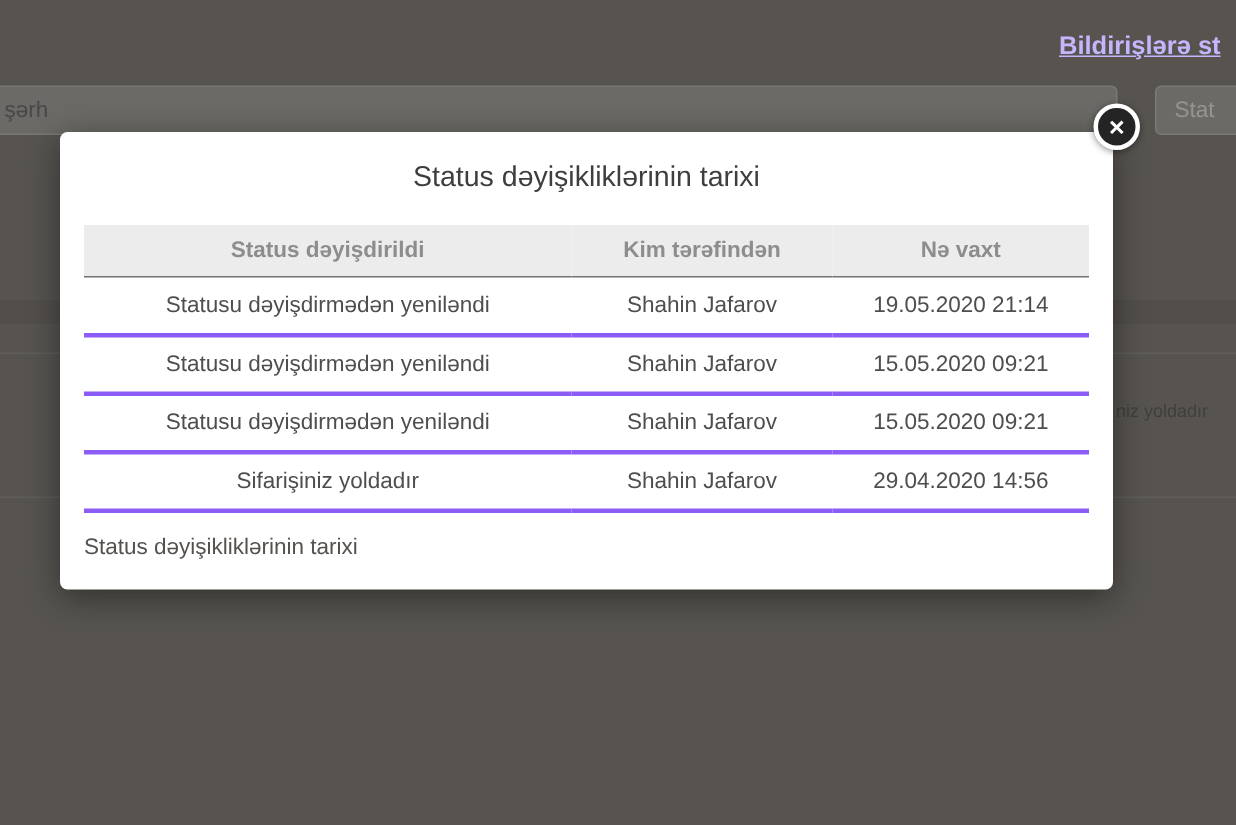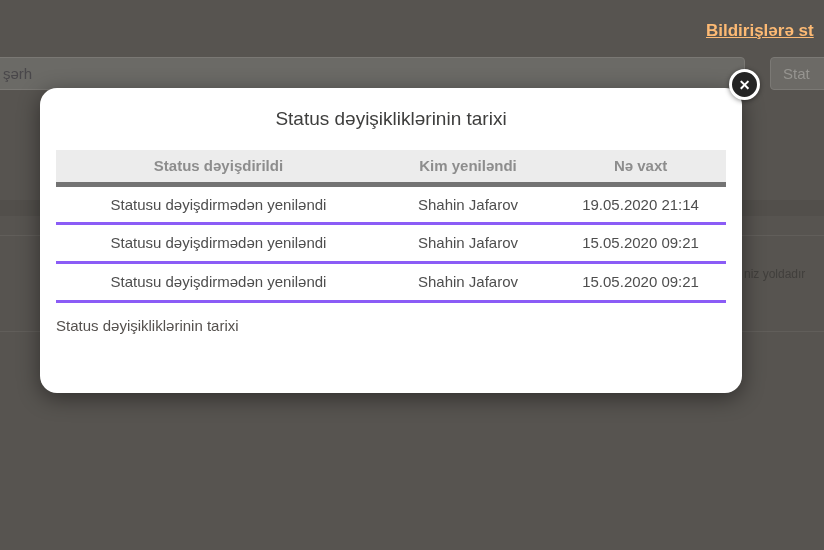--- a/index.html
+++ b/index.html
@@ -13,21 +13,21 @@
 
   
   .bg-link {
     position: absolute;
     top: 21px;
     left: 706px;
     white-space: nowrap;
     font-size: 17px;
     font-weight: bold;
     text-decoration: underline;
-    color: #fdba74;
+    color: #c4b5fd;
   }
   .bg-comment-input {
     position: absolute;
     top: 57px;
     left: -6px;
     width: 751px;
     height: 33px;
     background: #6b6a66;
     border: 1px solid #7a7874;
     border-radius: 4px;
@@ -75,21 +75,21 @@
   }
 
   
   .modal {
     position: absolute;
     top: 88px;
     left: 40px;
     width: 702px;
     height: 305px;
     background: #ffffff;
-    border-radius: 17px;
+    border-radius: 5px;
     box-shadow: 0 5px 22px rgba(0, 0, 0, 0.45);
     z-index: 5;
     padding: 0 16px;
   }
   .modal-title-wrap {
     height: 62px;
     display: flex;
     align-items: center;
     justify-content: center;
   }
@@ -103,21 +103,21 @@
     border-collapse: collapse;
     table-layout: fixed;
   }
   .history-table th {
     background: #ececec;
     height: 34px;
     font-size: 15px;
     font-weight: bold;
     color: #8d8d8d;
     text-align: center;
-    border-bottom: 5px solid #737373;
+    border-bottom: 1px solid #737373;
   }
   .history-table td {
     height: 39px;
     font-size: 15px;
     color: #4e4e4e;
     text-align: center;
     border-bottom: 3px solid #8b5cf6;
     overflow: hidden;
     white-space: nowrap;
   }
@@ -173,39 +173,44 @@
 
   <table class="history-table">
     <colgroup>
       <col class="col-status">
         <col class="col-by">
         <col class="col-when">
     </colgroup>
     <thead>
       <tr>
         <th>Status dəyişdirildi</th>
-        <th>Kim yeniləndi</th>
+        <th>Kim tərəfindən</th>
         <th>Nə vaxt</th>
       </tr>
     </thead>
     <tbody>
       <tr>
         <td>Statusu dəyişdirmədən yeniləndi</td>
         <td>Shahin Jafarov</td>
         <td>19.05.2020 21:14</td>
       </tr>
       <tr>
         <td>Statusu dəyişdirmədən yeniləndi</td>
         <td>Shahin Jafarov</td>
         <td>15.05.2020 09:21</td>
       </tr>
       <tr>
         <td>Statusu dəyişdirmədən yeniləndi</td>
         <td>Shahin Jafarov</td>
         <td>15.05.2020 09:21</td>
+      </tr>
+      <tr>
+        <td>Sifarişiniz yoldadır</td>
+        <td>Shahin Jafarov</td>
+        <td>29.04.2020 14:56</td>
       </tr>
     </tbody>
   </table>
 
   <div class="modal-footer-text">Status dəyişikliklərinin tarixi</div>
 </div>
 
 <button class="close-button">
   <span>✕</span>
 </button>

